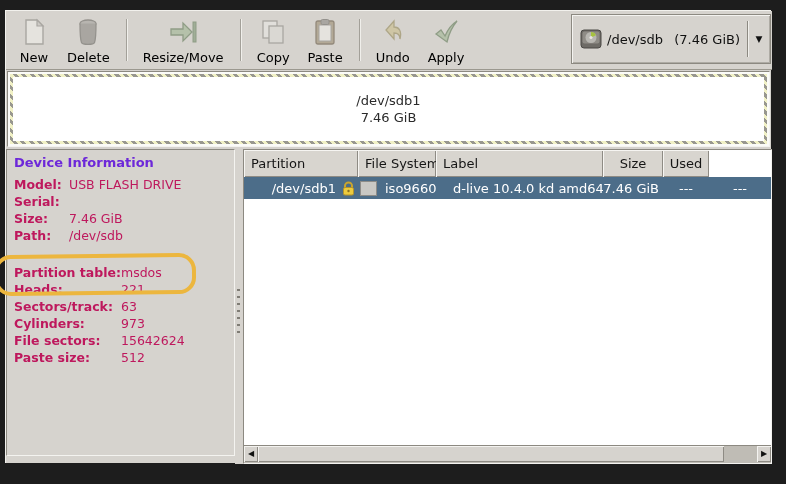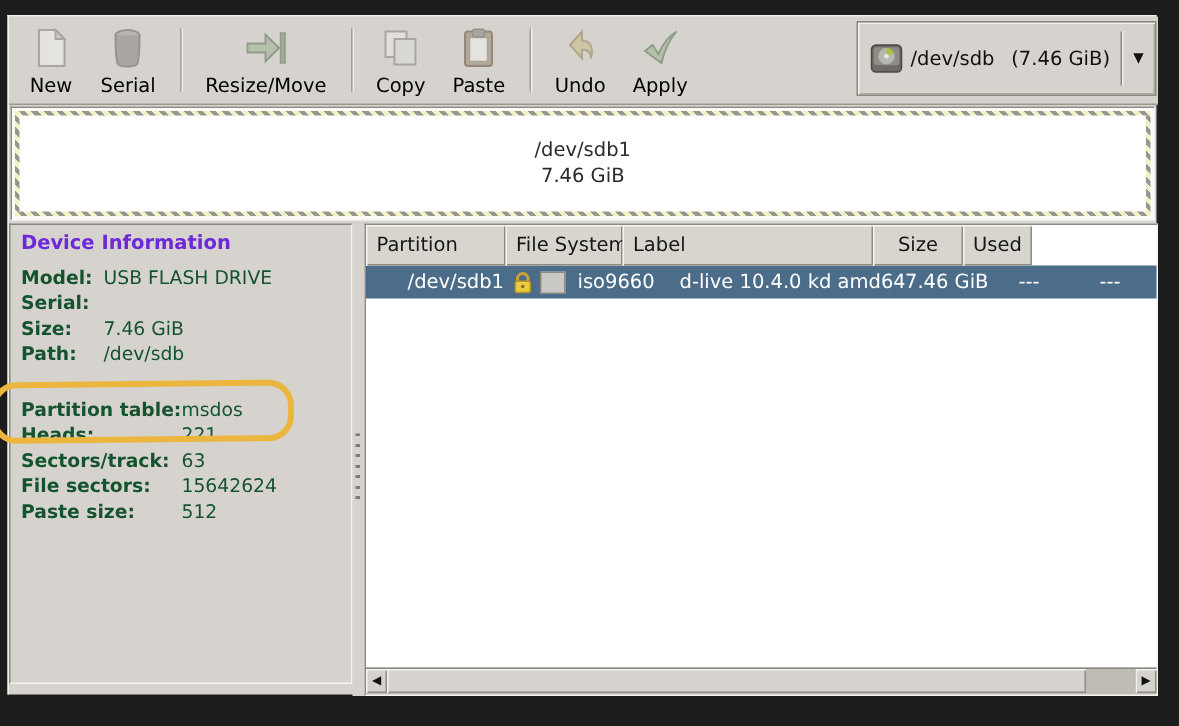--- a/index.html
+++ b/index.html
@@ -58,21 +58,21 @@
     font-size:13px;color:#2b2b2b;line-height:17px;
   }
   
   .left-pane{
     position:absolute;left:0;top:138px;width:229px;height:307px;box-sizing:border-box;
     background:#d6d3ce;border:1px solid #8c8981;
     border-bottom-color:#f4f3f0;border-right-color:#f4f3f0;
     overflow:visible;
   }
   .info-title{font-weight:bold;font-size:13px;color:#6d28d9;padding:5px 0 0 7px;}
-  .info-grid{position:absolute;left:7px;font-size:12.5px;color:#14532d;line-height:17px;}
+  .info-grid{position:absolute;left:7px;font-size:12.5px;color:#be185d;line-height:17px;}
   .grid-top{top:26px;}
   .grid-bottom{top:114px;}
   .info-row{display:flex;}
   .info-row .lab{font-weight:bold;}
   .grid-top .lab{width:55px;}
   .grid-bottom .lab{width:107px;}
   .annotation{
     position:absolute;left:-13px;top:104px;width:194px;height:33px;
     border:4px solid #ecb63e;border-radius:17px;
     transform:rotate(-.6deg);pointer-events:none;z-index:5;
@@ -138,21 +138,21 @@
         <path d="M18 3v6h6z" fill="#c9c6bf" stroke="#8f8c85" stroke-width="1.2"></path>
       </svg>
       <span>New</span>
     </button>
 
     <button class="tbtn">
       <svg class="ticon" viewBox="0 0 30 30">
         <ellipse cx="15" cy="6.5" rx="8" ry="3.5" fill="#a7a49d" stroke="#6e6b64" stroke-width="1.3"></ellipse>
         <path d="M7 6.5c0 1 0 15 1.5 19 1 2.5 12 2.5 13 0 1.5-4 1.5-18 1.5-19" fill="#8f8c85" stroke="#6e6b64" stroke-width="1.3"></path>
       </svg>
-      <span>Serial</span>
+      <span>Delete</span>
     </button>
 
     <div class="tsep"></div>
 
     <button class="tbtn">
       <svg class="ticon" viewBox="0 0 30 30">
         <path d="M3 12h12V6l9 9-9 9v-6H3z" fill="#9cb98c" stroke="#5f7e52" stroke-width="1.3"></path>
         <rect x="25" y="5" width="3" height="20" fill="#7d9a6e" stroke="#5f7e52" stroke-width="1"></rect>
       </svg>
       <span>Resize/Move</span>
@@ -244,39 +244,43 @@
       </div>
       <div class="info-row">
         <span class="lab">Heads:</span>
         <span class="val">221</span>
       </div>
       <div class="info-row">
         <span class="lab">Sectors/track:</span>
         <span class="val">63</span>
       </div>
       <div class="info-row">
+        <span class="lab">Cylinders:</span>
+        <span class="val">973</span>
+      </div>
+      <div class="info-row">
         <span class="lab">File sectors:</span>
         <span class="val">15642624</span>
       </div>
       <div class="info-row">
         <span class="lab">Paste size:</span>
         <span class="val">512</span>
       </div>
     </div>
 
     <div class="annotation"></div>
   </div>
 
   <div class="splitter">
     <div class="grip"></div>
   </div>
 
   <div class="right-pane">
     <div class="thead">
-      <div class="th" style="width:93px">Partition</div>
+      <div class="th" style="width:114px">Partition</div>
       <div class="th" style="width:78px">File System</div>
       <div class="th" style="width:167px">Label</div>
       <div class="th center" style="width:60px">Size</div>
       <div class="th center" style="width:46px">Used</div>
     </div>
 
     <div class="trow">
       <div class="td right" style="width:92px">/dev/sdb1</div>
       <div class="td" style="width:22px">
         <svg class="lock" viewBox="0 0 15 15">

